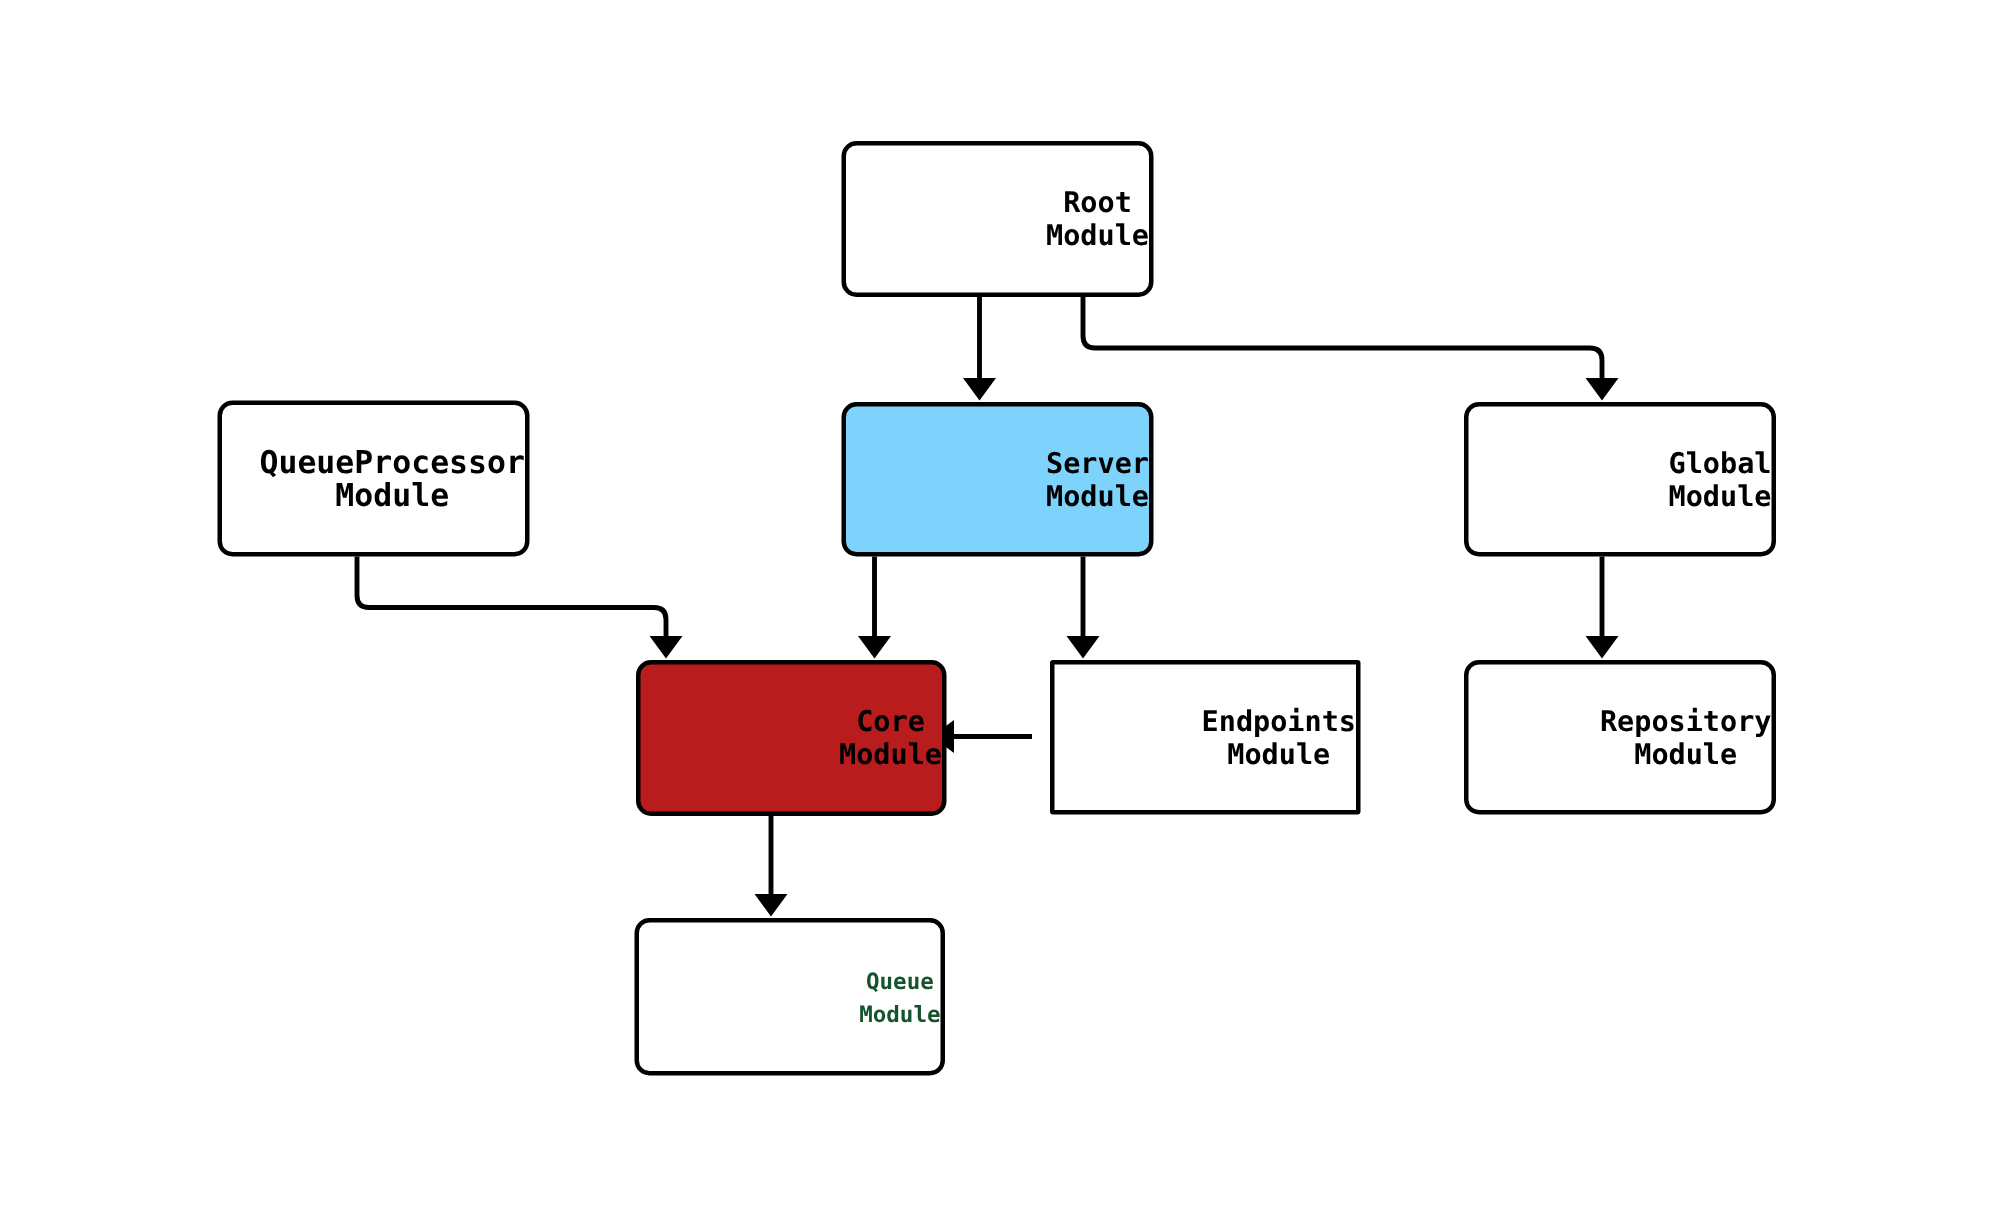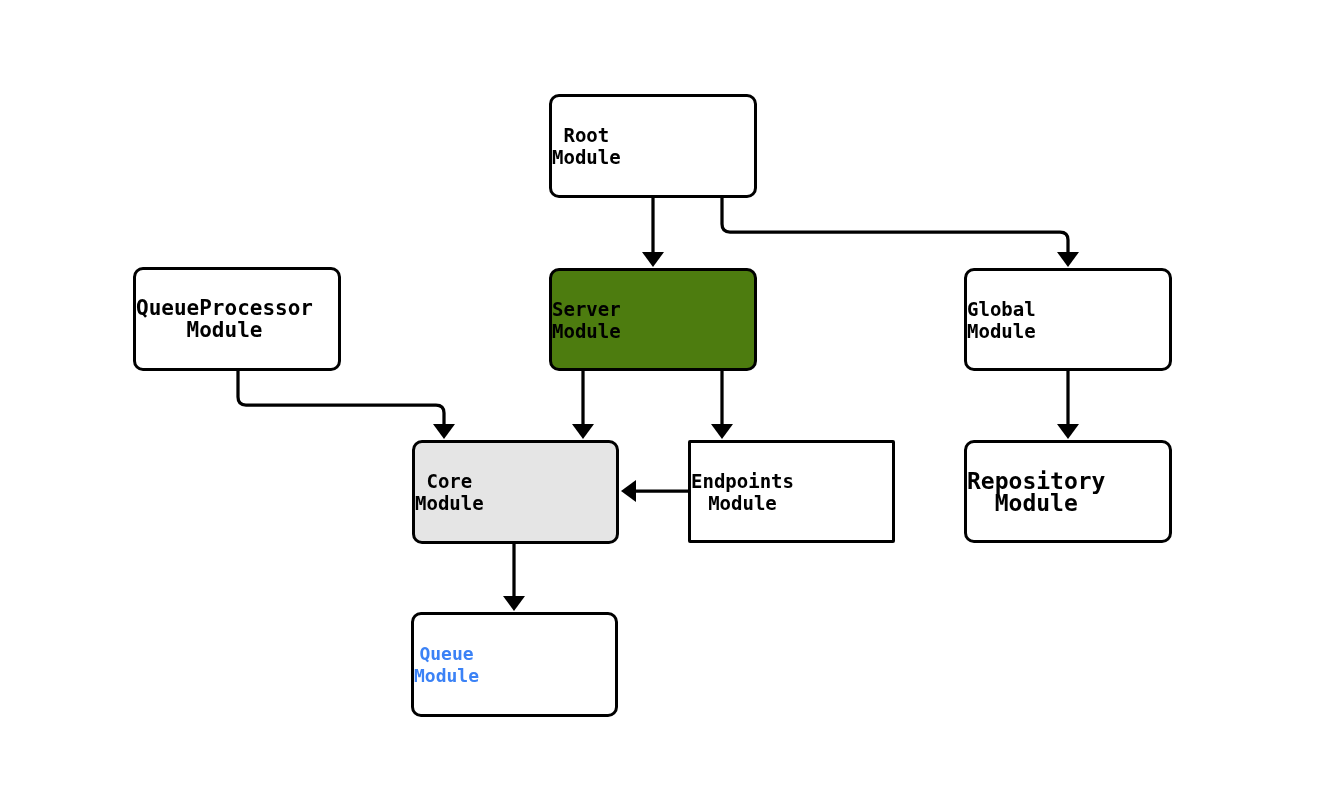--- a/index.html
+++ b/index.html
@@ -31,21 +31,22 @@
     top: 0;
     width: 1337px;
     height: 809px;
   }
   .node {
     position: absolute;
     box-sizing: border-box;
     border-style: solid;
     display: flex;
     align-items: center;
-    justify-content: flex-start;
+    justify-content: flex-end;
+    margin-left: 12px;
   }
   .node-label {
     white-space: pre;
     text-align: center;
     font-weight: bold;
   }
   .edge-path {
     fill: none;
   }
 </style>
@@ -73,38 +74,38 @@
     </svg>
   <div id="node-layer">
       <div class="node" style="left: 549px; top: 94px; width: 208px; height: 104px; background: rgb(255, 255, 255); border-color: rgb(0, 0, 0); border-width: 3.25px; border-radius: 10px;">
         <span class="node-label" style="font-size: 19px; line-height: 22px; color: rgb(0, 0, 0);">Root
 Module</span>
       </div>
       <div class="node" style="left: 133px; top: 267px; width: 208px; height: 104px; background: rgb(255, 255, 255); border-color: rgb(0, 0, 0); border-width: 3.25px; border-radius: 10px;">
         <span class="node-label" style="font-size: 21px; line-height: 22px; color: rgb(0, 0, 0);">QueueProcessor
 Module</span>
       </div>
-      <div class="node" style="left: 549px; top: 268px; width: 208px; height: 103px; background: #4d7c0f; border-color: rgb(0, 0, 0); border-width: 3.25px; border-radius: 10px;">
+      <div class="node" style="left: 549px; top: 268px; width: 208px; height: 103px; background: #7dd3fc; border-color: rgb(0, 0, 0); border-width: 3.25px; border-radius: 10px;">
         <span class="node-label" style="font-size: 19px; line-height: 22px; color: rgb(0, 0, 0);">Server
 Module</span>
       </div>
       <div class="node" style="left: 964px; top: 268px; width: 208px; height: 103px; background: rgb(255, 255, 255); border-color: rgb(0, 0, 0); border-width: 3.25px; border-radius: 10px;">
         <span class="node-label" style="font-size: 19px; line-height: 22px; color: rgb(0, 0, 0);">Global
 Module</span>
       </div>
-      <div class="node" style="left: 412px; top: 440px; width: 207px; height: 104px; background: #e5e5e5; border-color: rgb(0, 0, 0); border-width: 3.25px; border-radius: 10px;">
+      <div class="node" style="left: 412px; top: 440px; width: 207px; height: 104px; background: #b91c1c; border-color: rgb(0, 0, 0); border-width: 3.25px; border-radius: 10px;">
         <span class="node-label" style="font-size: 19px; line-height: 22px; color: rgb(0, 0, 0);">Core
 Module</span>
       </div>
       <div class="node" style="left: 688px; top: 440px; width: 207px; height: 103px; background: rgb(255, 255, 255); border-color: rgb(0, 0, 0); border-width: 3.25px; border-radius: 2px;">
         <span class="node-label" style="font-size: 19px; line-height: 22px; color: rgb(0, 0, 0);">Endpoints
 Module</span>
       </div>
       <div class="node" style="left: 964px; top: 440px; width: 208px; height: 103px; background: rgb(255, 255, 255); border-color: rgb(0, 0, 0); border-width: 3.25px; border-radius: 10px;">
-        <span class="node-label" style="font-size: 23px; line-height: 22px; color: rgb(0, 0, 0);">Repository
+        <span class="node-label" style="font-size: 19px; line-height: 22px; color: rgb(0, 0, 0);">Repository
 Module</span>
       </div>
       <div class="node" style="left: 411px; top: 612px; width: 207px; height: 105px; background: rgb(255, 255, 255); border-color: rgb(0, 0, 0); border-width: 3.25px; border-radius: 10px;">
-        <span class="node-label" style="font-size: 18px; line-height: 22px; color: #3b82f6;">Queue
+        <span class="node-label" style="font-size: 15px; line-height: 22px; color: #14532d;">Queue
 Module</span>
       </div>
     </div>
 </div>
 
 </body></html>

